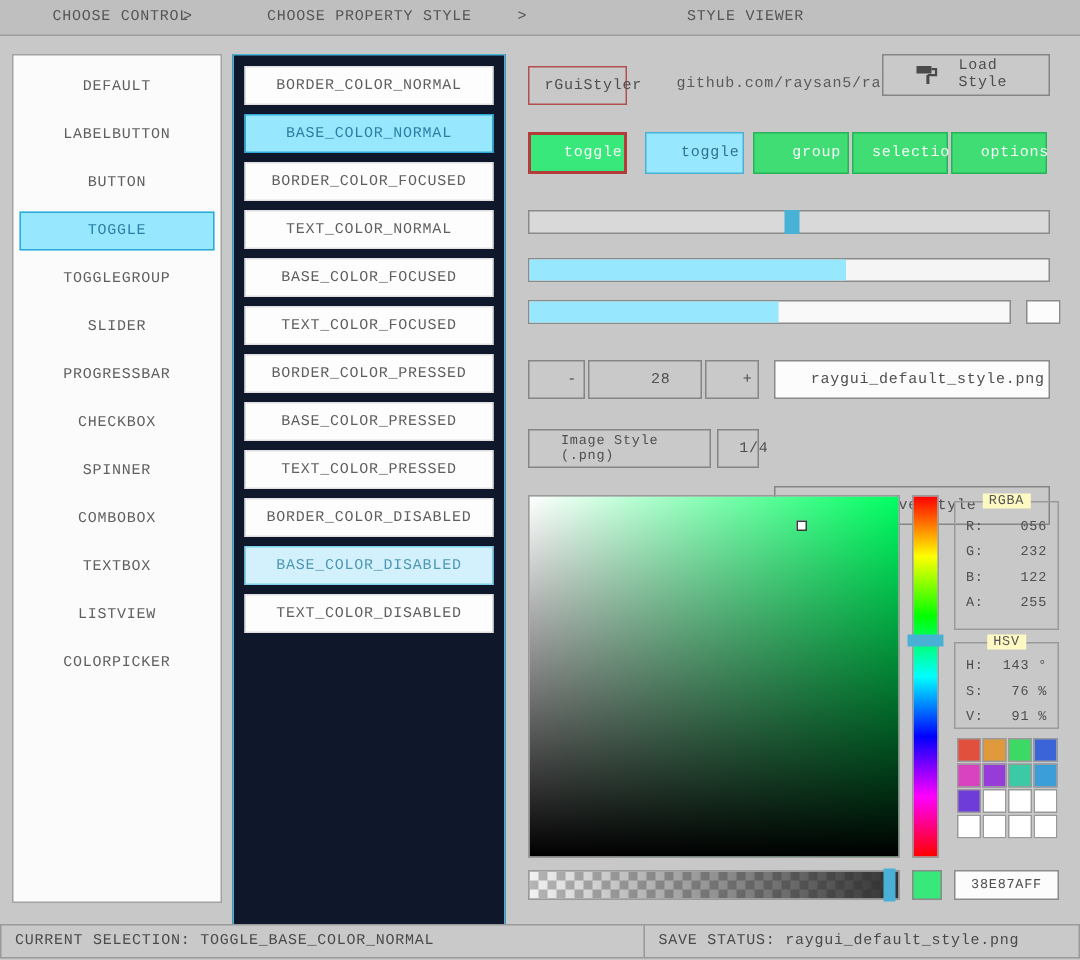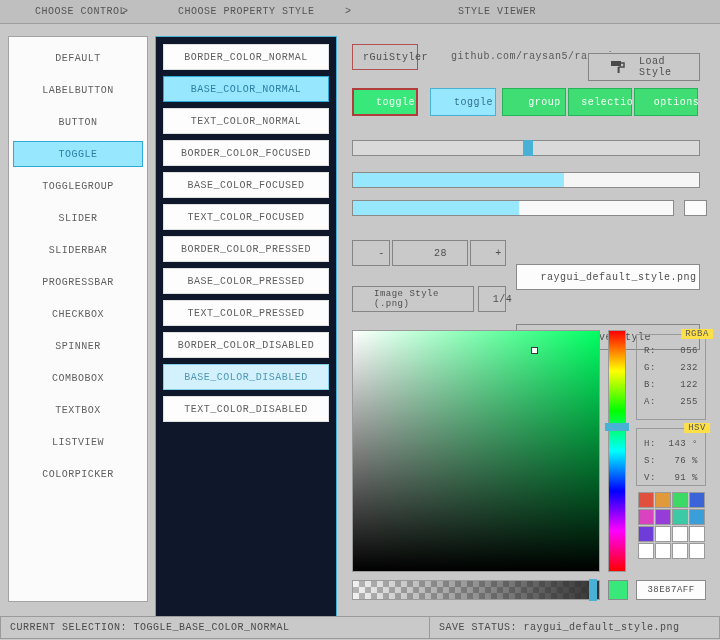--- a/index.html
+++ b/index.html
@@ -49,21 +49,21 @@
   .brandbox {
     left: 352px; top: 44px; width: 66px; height: 26px;
     border: 1px solid #b05050; display: flex; align-items: center; justify-content: center;
     color: #4f4f4f;
   }
   .repotext { left: 430px; top: 44px; height: 26px; line-height: 26px; color: #5a5a5a; }
   .btn {
     background: #c9c9c9; border: 1px solid #858585; color: #4f4f4f;
     display: flex; align-items: center; justify-content: center; cursor: default;
   }
-  .loadbtn { left: 588px; top: 53px; width: 112px; height: 28px; gap: 13px; }
+  .loadbtn { left: 588px; top: 36px; width: 112px; height: 28px; gap: 13px; }
   .icon16 { width: 16px; height: 16px; display: inline-block; }
   .tgl { height: 28px; display: flex; align-items: center; justify-content: center; }
   .tgl1 { left: 352px; top: 88px; width: 66px; background: #38e87a; border: 2px solid #b43b3b; color: #f6fff9; }
   .tgl2 { left: 430px; top: 88px; width: 66px; background: #97e8ff; border: 1px solid #49b1d6; color: #35708c; }
   .tglg { background: #3fdd74; border: 1px solid #27b359; color: #f6fff9; }
   .tglg1 { left: 502px; top: 88px; width: 64px; }
   .tglg2 { left: 568px; top: 88px; width: 64px; }
   .tglg3 { left: 634px; top: 88px; width: 64px; }
   .track { border: 1px solid #8a8a8a; height: 16px; }
   .slider  { left: 352px; top: 140px; width: 348px; background: #d9d9d9; position: absolute; }
@@ -71,21 +71,21 @@
   .sliderbar { left: 352px; top: 172px; width: 348px; background: #f5f5f5; position: absolute; }
   .progress  { left: 352px; top: 200px; width: 322px; background: #f9f9f9; position: absolute; }
   .fill { height: 14px; background: #97e8ff; }
   .checkbox { left: 684px; top: 200px; width: 16px; height: 16px; background: #fcfcfc; border: 1px solid #8a8a8a; }
   .spin-minus { left: 352px; top: 240px; width: 38px; height: 26px; }
   .spin-value { left: 392px; top: 240px; width: 76px; height: 26px; }
   .spin-plus  { left: 470px; top: 240px; width: 36px; height: 26px; }
   .filebox {
     left: 516px; top: 240px; width: 184px; height: 26px;
     background: #fcfcfc; border: 1px solid #8a8a8a; color: #4f4f4f;
-    display: flex; align-items: center; justify-content: center; margin-top: 24px;
+    display: flex; align-items: center; justify-content: center;
   }
   .combo  { left: 352px; top: 286px; width: 122px; height: 26px; font-size: 9px; }
   .combon { left: 478px; top: 286px; width: 28px; height: 26px; }
   .savebtn { left: 516px; top: 286px; width: 184px; height: 26px; margin-top: 38px; }
   
   .svsquare {
     left: 352px; top: 330px; width: 248px; height: 242px; position: absolute;
     background:
       linear-gradient(to bottom, rgba(0,0,0,0), #000),
       linear-gradient(to right, #fff, #00ff62);
@@ -101,21 +101,21 @@
     border: 1px solid #9a9a9a;
   }
   .huehandle { position: absolute; left: -4px; width: 24px; height: 8px; top: 92px; background: #49b1d6; }
   .groupbox {
     position: absolute; border: 1px solid #9a9a9a; background: transparent;
   }
   .rgbabox { left: 636px; top: 334px; width: 70px; height: 86px; padding-top: 8px; }
   .hsvbox  { left: 636px; top: 428px; width: 70px; height: 58px; padding-top: 7px; }
   .gtitle {
     position: absolute; top: -6px; left: 50%; transform: translateX(-50%);
-    background: #fde047; padding: 0 4px; font-size: 9px; color: #555; margin-left: 26px;
+    background: #fef9c3; padding: 0 4px; font-size: 9px; color: #555;
   }
   .grow { display: flex; justify-content: space-between; padding: 0 7px; height: 17px; line-height: 17px; font-size: 9px; color: #4f4f4f; }
   .palette {
     left: 638px; top: 492px; position: absolute;
     display: grid; grid-template-columns: repeat(4, 16px); grid-auto-rows: 16px; gap: 1px;
   }
   .pcell { width: 16px; height: 16px; border: 1px solid #9a9a9a; background: #fff; }
   .alphabar {
     left: 352px; top: 580px; width: 248px; height: 20px; position: absolute;
     border: 1px solid #9a9a9a;
@@ -152,35 +152,34 @@
     <span class="tb-sv">STYLE VIEWER</span>
   </div>
 
   <div class="panel-left">
     <div class="lrow">DEFAULT</div>
     <div class="lrow">LABELBUTTON</div>
     <div class="lrow">BUTTON</div>
     <div class="lrow selected">TOGGLE</div>
     <div class="lrow">TOGGLEGROUP</div>
     <div class="lrow">SLIDER</div>
-    <div class="lrow">SLIDERBAR</div>
     <div class="lrow">PROGRESSBAR</div>
     <div class="lrow">CHECKBOX</div>
     <div class="lrow">SPINNER</div>
     <div class="lrow">COMBOBOX</div>
     <div class="lrow">TEXTBOX</div>
     <div class="lrow">LISTVIEW</div>
     <div class="lrow">COLORPICKER</div>
   </div>
 
   <div class="panel-mid">
     <div class="mrow">BORDER_COLOR_NORMAL</div>
     <div class="mrow selected">BASE_COLOR_NORMAL</div>
+    <div class="mrow">BORDER_COLOR_FOCUSED</div>
     <div class="mrow">TEXT_COLOR_NORMAL</div>
-    <div class="mrow">BORDER_COLOR_FOCUSED</div>
     <div class="mrow">BASE_COLOR_FOCUSED</div>
     <div class="mrow">TEXT_COLOR_FOCUSED</div>
     <div class="mrow">BORDER_COLOR_PRESSED</div>
     <div class="mrow">BASE_COLOR_PRESSED</div>
     <div class="mrow">TEXT_COLOR_PRESSED</div>
     <div class="mrow">BORDER_COLOR_DISABLED</div>
     <div class="mrow focused">BASE_COLOR_DISABLED</div>
     <div class="mrow">TEXT_COLOR_DISABLED</div>
   </div>
 

